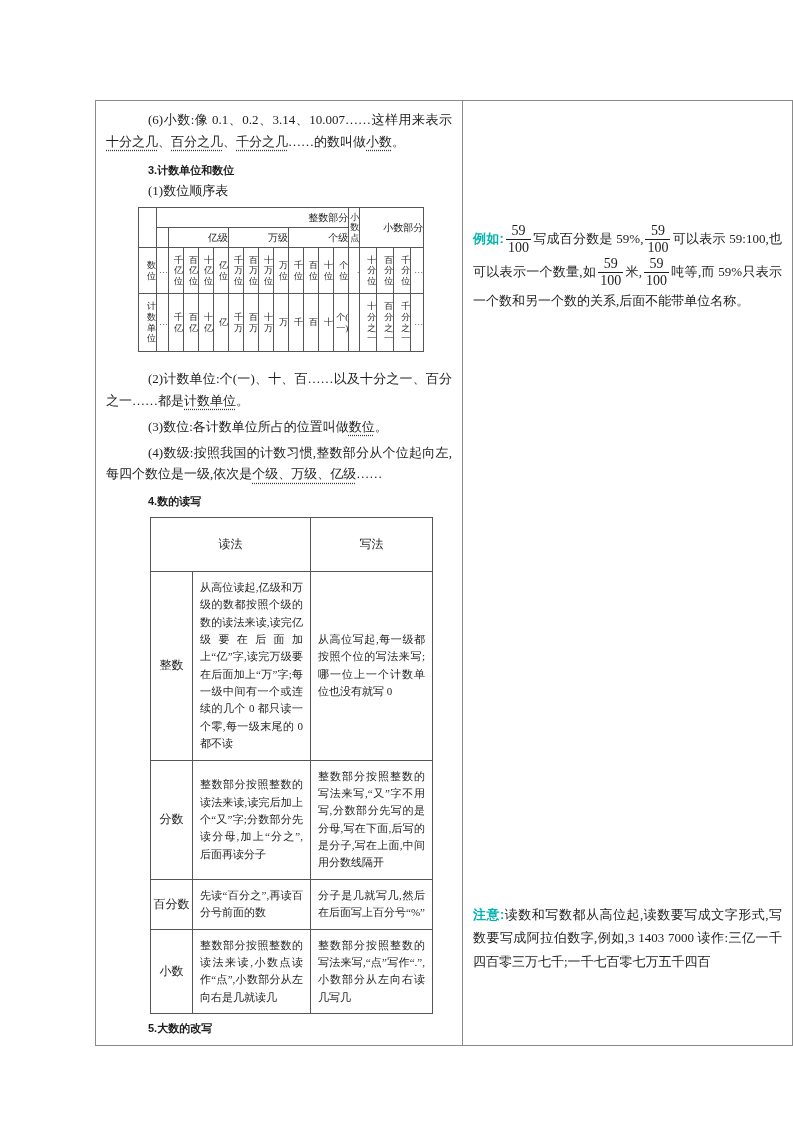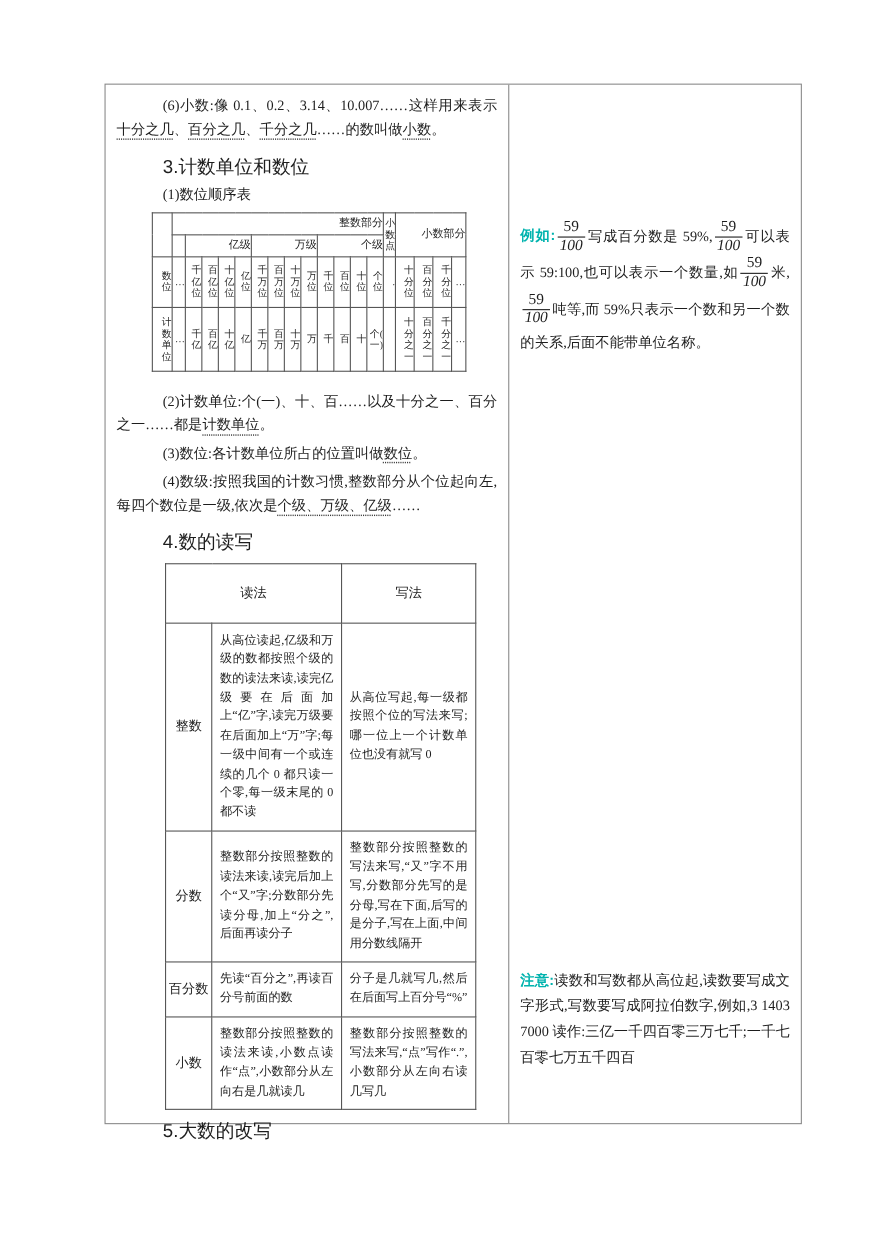--- a/index.html
+++ b/index.html
@@ -6,44 +6,44 @@
   html, body { margin: 0; padding: 0; }
   body {
     width: 793px; height: 1122px;
     background: #ffffff;
     font-family: "Liberation Serif", serif;
     color: #1d1d1d;
     position: relative;
     overflow: hidden;
   }
   .sheet {
-    position: absolute; left: 95px; top: 76px;
-    width: 634px; height: 946px;
+    position: absolute; left: 95px; top: 100px;
+    width: 698px; height: 946px;
     border: 1px solid #8a8a8a;
     display: flex;
     background: #fff;
   }
   
   .main-col {
     width: 367px;
     border-right: 1px solid #8a8a8a;
     padding: 6px 10px 0 10px;
   }
   .para {
     margin: 0;
     font-size: 13px;
     line-height: 1.68;
     text-align: justify;
   }
   .indent { text-indent: 42px; }
   .heading {
     margin: 0;
     font-family: "Liberation Sans", sans-serif;
-    font-weight: 400;
-    font-size: 17px;
+    font-weight: 700;
+    font-size: 11px;
     line-height: 1.6;
     text-indent: 42px;
   }
   .subheading {
     margin: 0;
     font-size: 13px;
     line-height: 1.6;
     text-indent: 42px;
   }
   .mt2 { margin-top: 2px; } .mt4 { margin-top: 4px; } .mt6 { margin-top: 6px; }
@@ -112,21 +112,21 @@
   
   .frac {
     display: inline-block;
     vertical-align: middle;
     text-align: center;
     font-size: 14px;
     line-height: 1.15;
     margin: 0 2px;
   }
   .frac .num { display: block; border-bottom: 1px solid #1d1d1d; padding: 0 2px; }
-  .frac .den { display: block; padding: 0 2px; font-style: italic; }
+  .frac .den { display: block; padding: 0 2px; }
 </style>
 </head>
 <body>
 
 <div class="sheet">
 
   <div class="main-col">
 
     <p class="para indent mt2">(6)小数:像 0.1、0.2、3.14、10.007……这样用来表示<span class="em-dots">十分之几</span>、<span class="em-dots">百分之几</span>、<span class="em-dots">千分之几</span>……的数叫做<span class="em-dots">小数</span>。</p>
 

